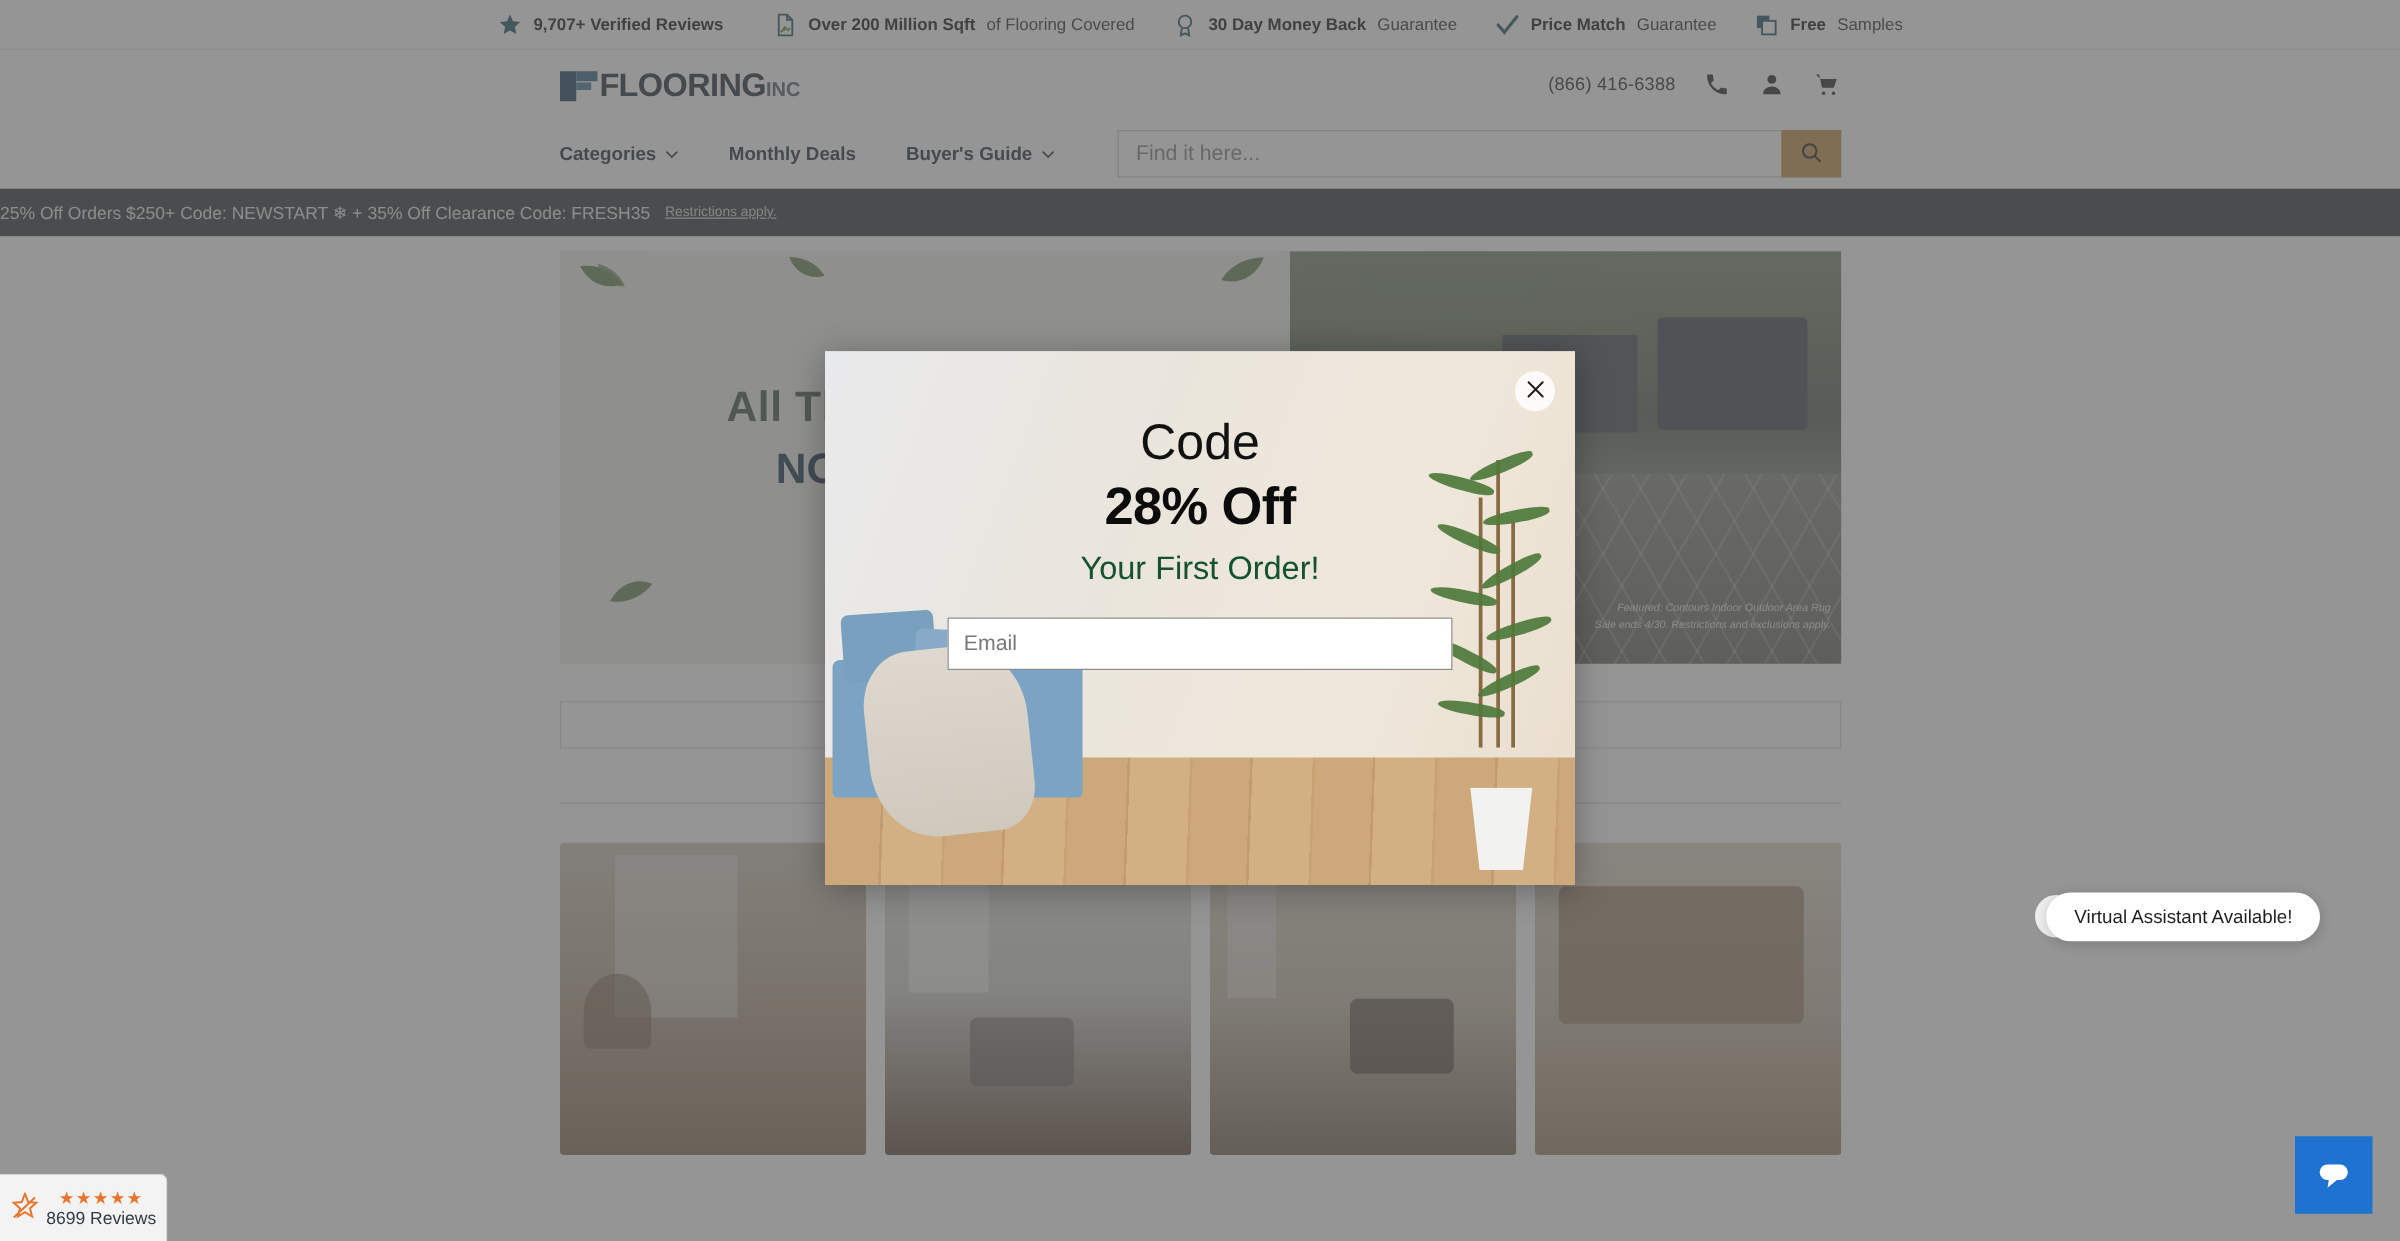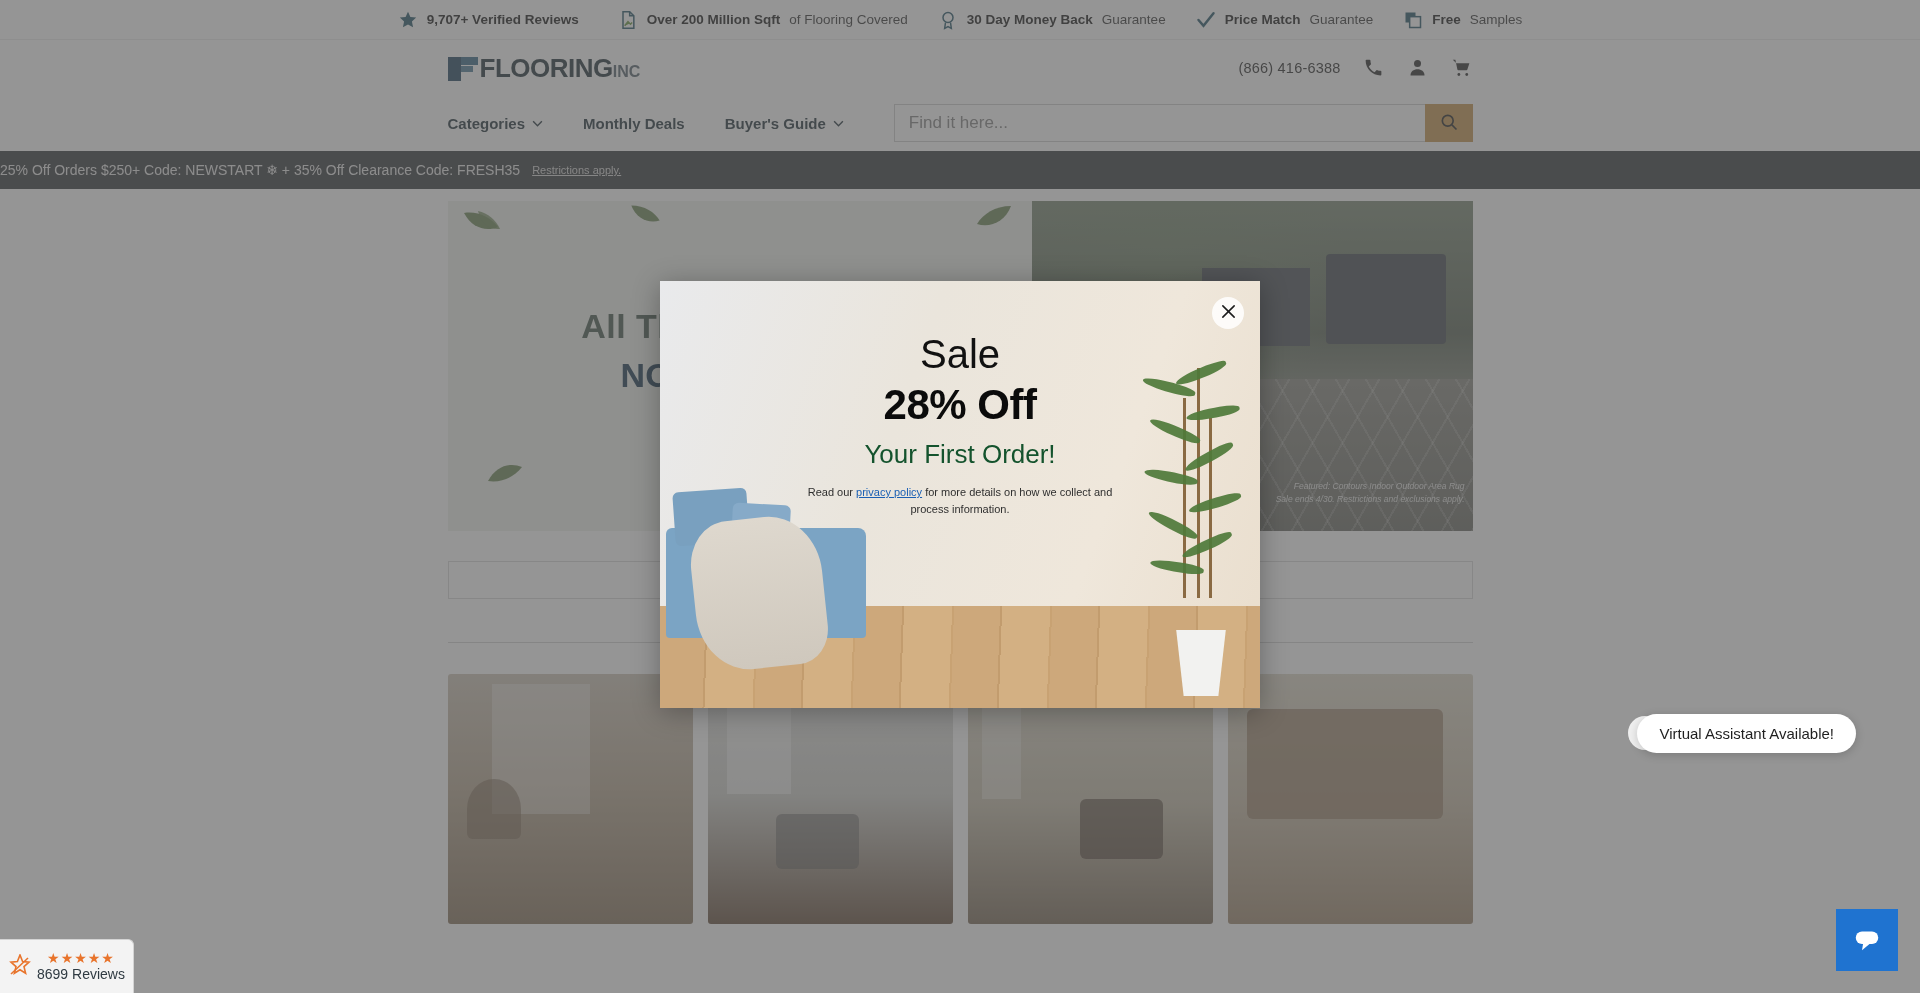--- a/index.html
+++ b/index.html
@@ -433,26 +433,24 @@
       <div class="frond" style="right:50px;bottom:186px;transform:rotate(12deg);"></div>
       <div class="frond" style="right:6px;bottom:160px;transform:rotate(-16deg);"></div>
       <div class="frond" style="right:48px;bottom:138px;transform:rotate(28deg);"></div>
       <div class="frond" style="right:14px;bottom:118px;transform:rotate(-24deg);"></div>
       <div class="frond" style="right:44px;bottom:96px;transform:rotate(10deg);"></div>
     </div>
     <div class="mb-pot"></div>
   </div>
 
   <div class="modal-content">
-    <div class="m-save">Sale</div>
+    <div class="m-save">Code</div>
     <div class="m-pct">28% Off</div>
     <div class="m-first">Your First Order!</div>
-    <div class="m-fine">
-      <span>Read our </span><a href="#">privacy policy</a><span> for more details on how we collect and process information.</span>
-    </div>
+    <input class="m-email" type="email" placeholder="Email" style="">
   </div>
 
   <button class="m-close">
     <span>
       <svg viewBox="0 0 24 24" fill="none" stroke="currentColor" stroke-width="2.2" stroke-linecap="round">
           <path d="M4 4l16 16M20 4L4 20"></path>
         </svg>
     </span>
   </button>
 </div>

